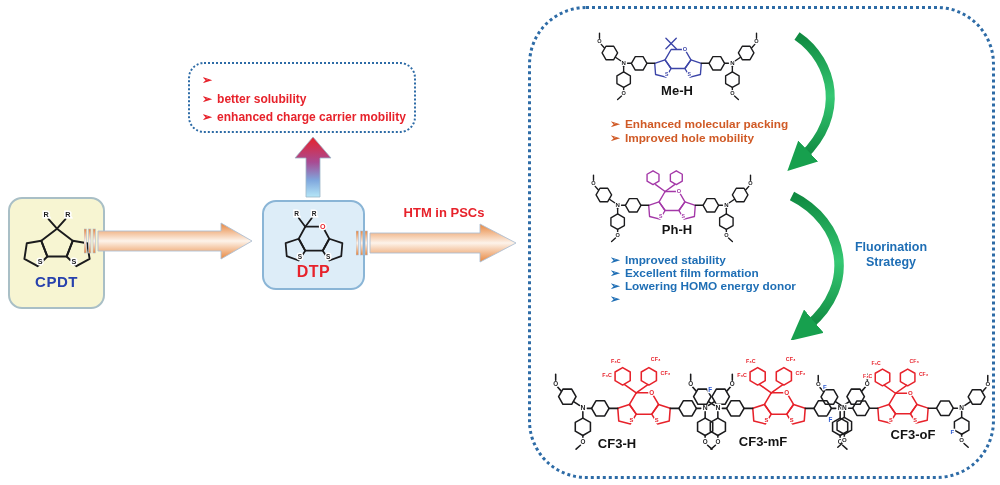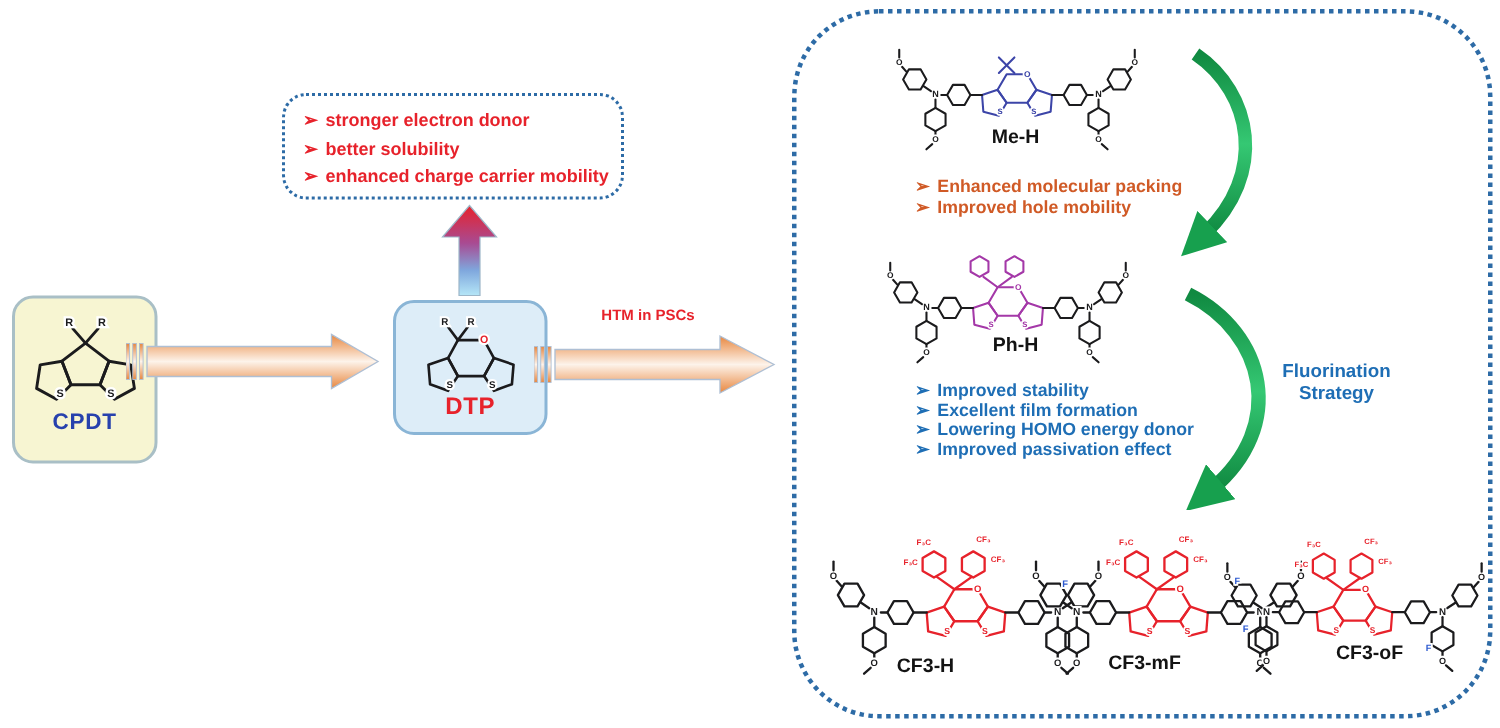--- a/index.html
+++ b/index.html
@@ -90,34 +90,33 @@
           <stop offset="1" stop-color="#b5e6f7"></stop>
       </linearGradient>
     </defs>
     <polygon points="23,1 41,22 30,22 30,61 16,61 16,22 5,22" fill="url(#ug)" stroke="#9db6c8" stroke-width="0.8"></polygon>
   </svg>
 
   <div class="benefits">
     <ul class="blist">
       <li>
           <span>➢</span>
-          <span>stronger electron donor</span>
         </li>
       <li>
           <span>➢</span>
           <span>better solubility</span>
         </li>
       <li>
           <span>➢</span>
           <span>enhanced charge carrier mobility</span>
         </li>
     </ul>
   </div>
 
-  <div class="arrowtext" style="left:432px;top:205px;font-size:10px;">HTM in PSCs</div>
+  <div class="arrowtext" style="left:444px;top:205px;font-size:13px;">HTM in PSCs</div>
 
   <svg class="abs" style="left:356px;top:221px;" width="165" height="44" viewBox="0 0 165 44">
     <defs>
       <linearGradient id="og2" x1="0" y1="0" x2="0" y2="1">
         <stop offset="0" stop-color="#e8873f"></stop>
           <stop offset="0.5" stop-color="#fdf3ea"></stop>
           <stop offset="1" stop-color="#e8873f"></stop>
       </linearGradient>
     </defs>
     <rect x="0" y="10" width="2.4" height="24" fill="url(#og2)" stroke="#aebfd4" stroke-width="0.6"></rect>
@@ -263,21 +262,20 @@
     <li>
         <span>➢</span>
         <span>Excellent film formation</span>
       </li>
     <li>
         <span>➢</span>
         <span>Lowering HOMO energy donor</span>
       </li>
     <li>
         <span>➢</span>
-        <span>Improved passivation effect</span>
       </li>
   </ul>
 
   <div class="abs molwrap" style="left:545px;top:352px;" id="m-cf3h"><svg width="198" height="103" viewBox="-102 -58 204 106">
         <polygon points="-8,-16 8,-16 15,-4 8,6 -8,6 -15,-4" fill="none" stroke="#e7222b" stroke-width="1.6" stroke-linejoin="round"></polygon>
         <polygon points="-15,-4 -8,6 -14,16 -26,13 -27,0" fill="none" stroke="#e7222b" stroke-width="1.6" stroke-linejoin="round"></polygon>
         <polygon points="15,-4 8,6 14,16 26,13 27,0" fill="none" stroke="#e7222b" stroke-width="1.6" stroke-linejoin="round"></polygon>
         <text x="8" y="-16" fill="#e7222b" font-size="6.5" font-weight="bold" text-anchor="middle" dominant-baseline="middle" style="paint-order:stroke;stroke:#fff;stroke-width:2.6px;font-family:'Liberation Sans',sans-serif">O</text>
         <text x="-13" y="13" fill="#e7222b" font-size="6" font-weight="bold" text-anchor="middle" dominant-baseline="middle" style="paint-order:stroke;stroke:#fff;stroke-width:2.6px;font-family:'Liberation Sans',sans-serif">S</text>
         <text x="13" y="13" fill="#e7222b" font-size="6" font-weight="bold" text-anchor="middle" dominant-baseline="middle" style="paint-order:stroke;stroke:#fff;stroke-width:2.6px;font-family:'Liberation Sans',sans-serif">S</text>

